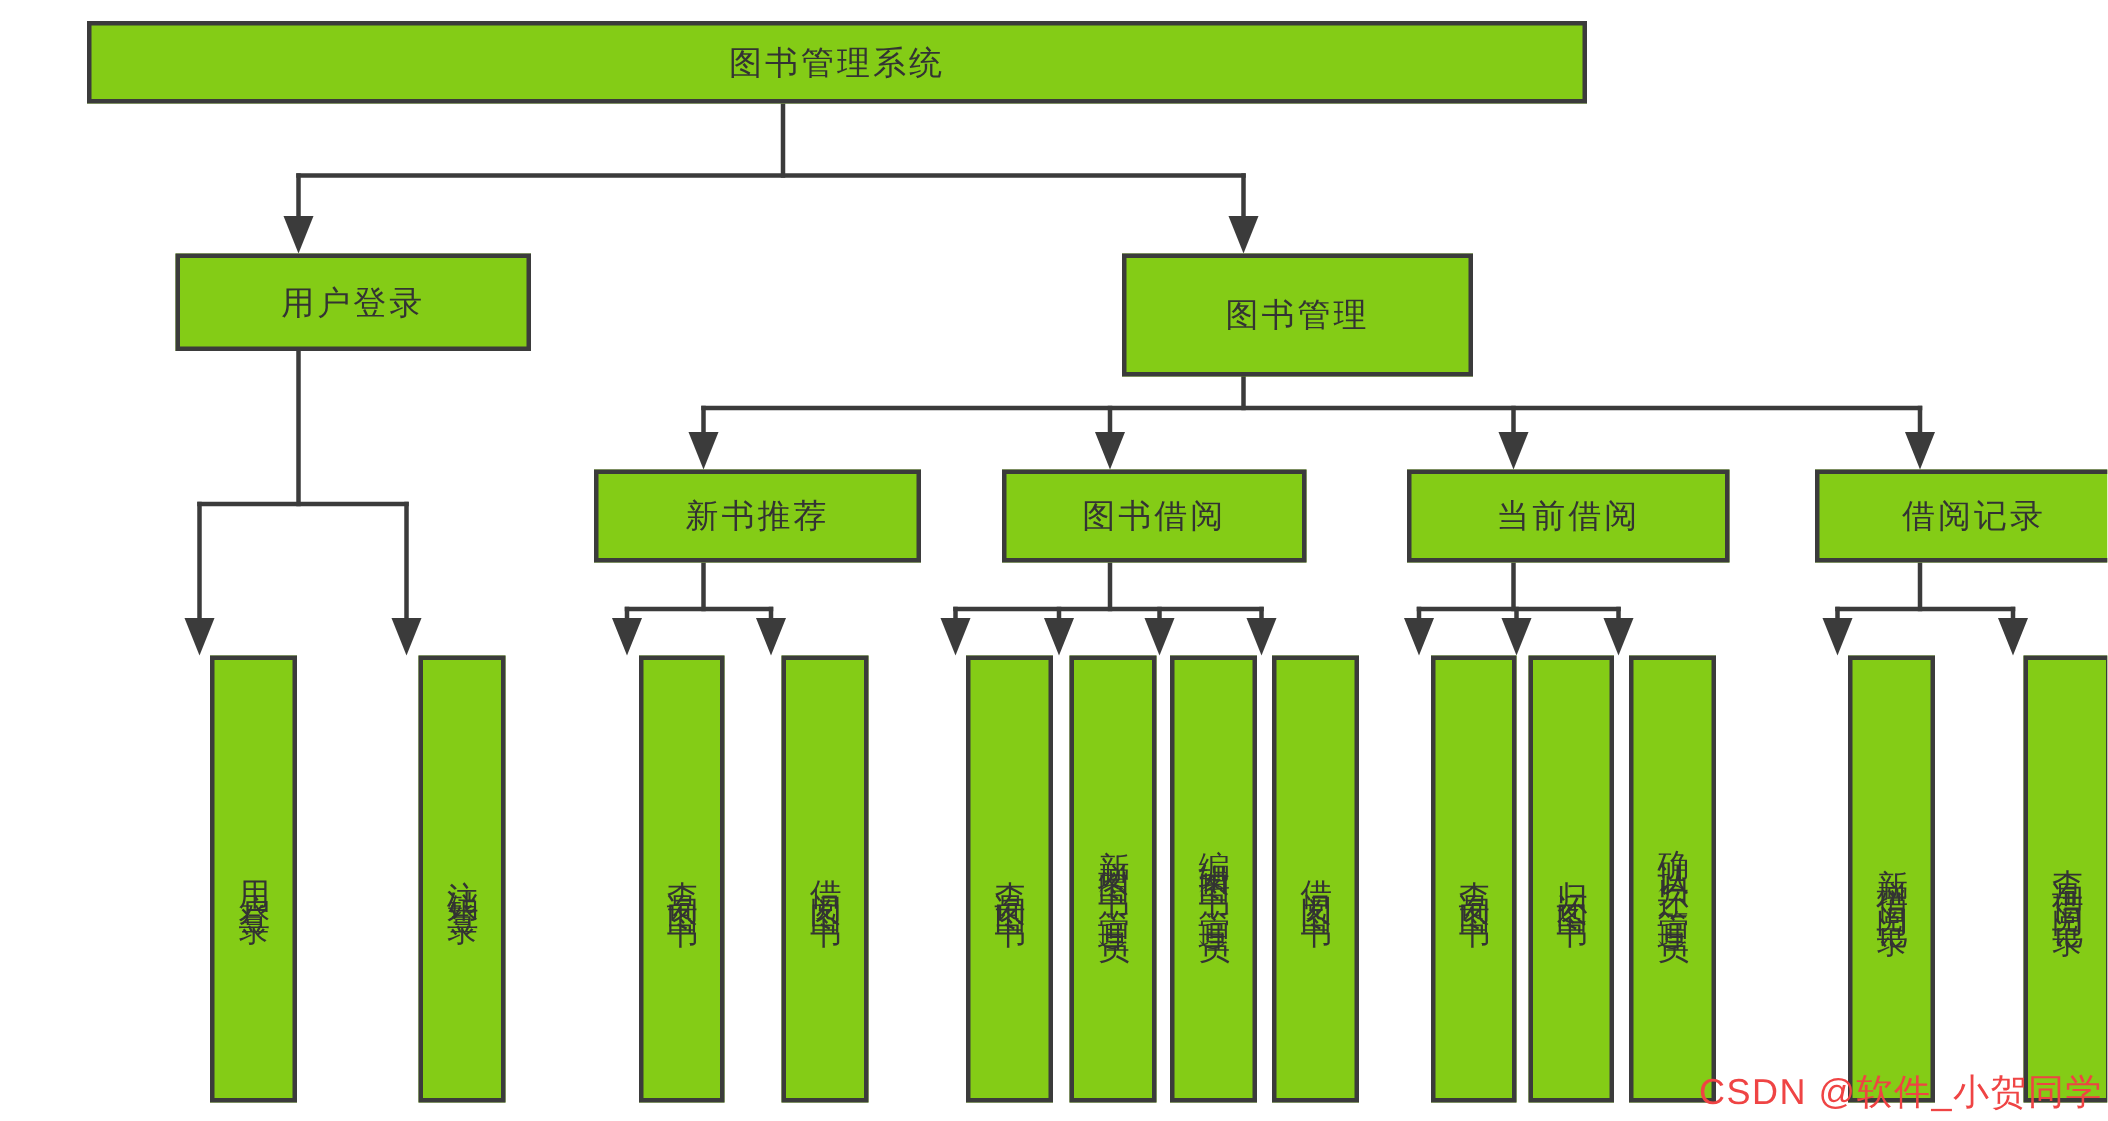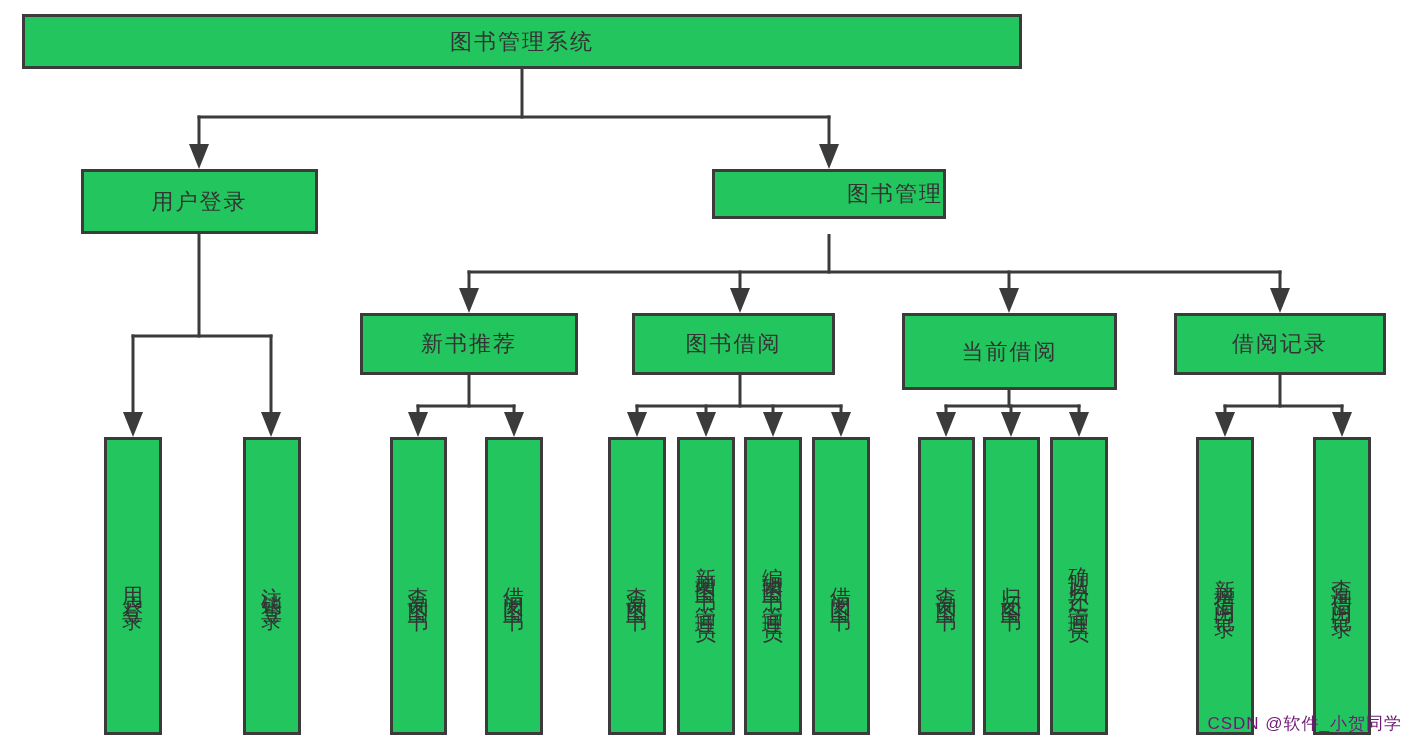--- a/index.html
+++ b/index.html
@@ -4,31 +4,31 @@
 <style>
   html,body{margin:0;padding:0;background:#ffffff;}
   .stage{
     position:relative;width:1405px;height:747px;background:#ffffff;overflow:hidden;
     font-family:"Liberation Sans","DejaVu Sans",sans-serif;color:#333333;
   }
   svg.connectors{position:absolute;left:0;top:0;width:1405px;height:747px;}
   svg.connectors line{stroke:#3b3b3b;stroke-width:3;}
   svg.connectors polygon{fill:#3b3b3b;stroke:none;}
   .box{
-    position:absolute;box-sizing:border-box;border:3px solid #3b3b3b;background:#22c55e;
-    display:flex;align-items:center;justify-content:center;
+    position:absolute;box-sizing:border-box;border:3px solid #3b3b3b;background:#84cc16;
+    display:flex;align-items:center;justify-content:center;margin-left:36px;
   }
   .box.h{font-size:22px;letter-spacing:2px;white-space:nowrap;}
   .box.v span{
     writing-mode:vertical-rl;text-orientation:mixed;
     font-size:21px;letter-spacing:8px;line-height:1;white-space:nowrap;
   }
   .watermark{
     position:absolute;top:712px;right:3px;
-    font-size:17px;letter-spacing:1px;color:#701a75;white-space:nowrap;
+    font-size:24px;letter-spacing:1px;color:#ef4444;white-space:nowrap;
   }
 </style>
 </head>
 <body>
 
 <div class="stage">
 
   <svg class="connectors" viewBox="0 0 1405 747">
 
     <line x1="522" y1="69" x2="522" y2="118.5"></line>
@@ -91,31 +91,31 @@
     <polygon points="1332,412 1352,412 1342,437"></polygon>
   </svg>
 
   <div class="box h" style="left:22px;top:14px;width:1000px;height:55px;">
     <span>图书管理系统</span>
   </div>
 
   <div class="box h" style="left:81px;top:169px;width:237px;height:65px;">
     <span>用户登录</span>
   </div>
-  <div class="box h" style="left:712px;top:169px;width:234px;height:50px;justify-content:flex-end;">
+  <div class="box h" style="left:712px;top:169px;width:234px;height:82px;">
     <span>图书管理</span>
   </div>
 
   <div class="box h" style="left:360px;top:313px;width:218px;height:62px;text-align:center;">
     <span>新书推荐</span>
   </div>
   <div class="box h" style="left:632px;top:313px;width:203px;height:62px;">
     <span>图书借阅</span>
   </div>
-  <div class="box h" style="left:902px;top:313px;width:215px;height:77px;text-align:right;">
+  <div class="box h" style="left:902px;top:313px;width:215px;height:62px;text-align:right;">
     <span>当前借阅</span>
   </div>
   <div class="box h" style="left:1174px;top:313px;width:212px;height:62px;">
     <span>借阅记录</span>
   </div>
 
   <div class="box v" style="left:104px;top:437px;width:58px;height:298px;">
     <span>用户登录</span>
   </div>
   <div class="box v" style="left:243px;top:437px;width:58px;height:298px;">

